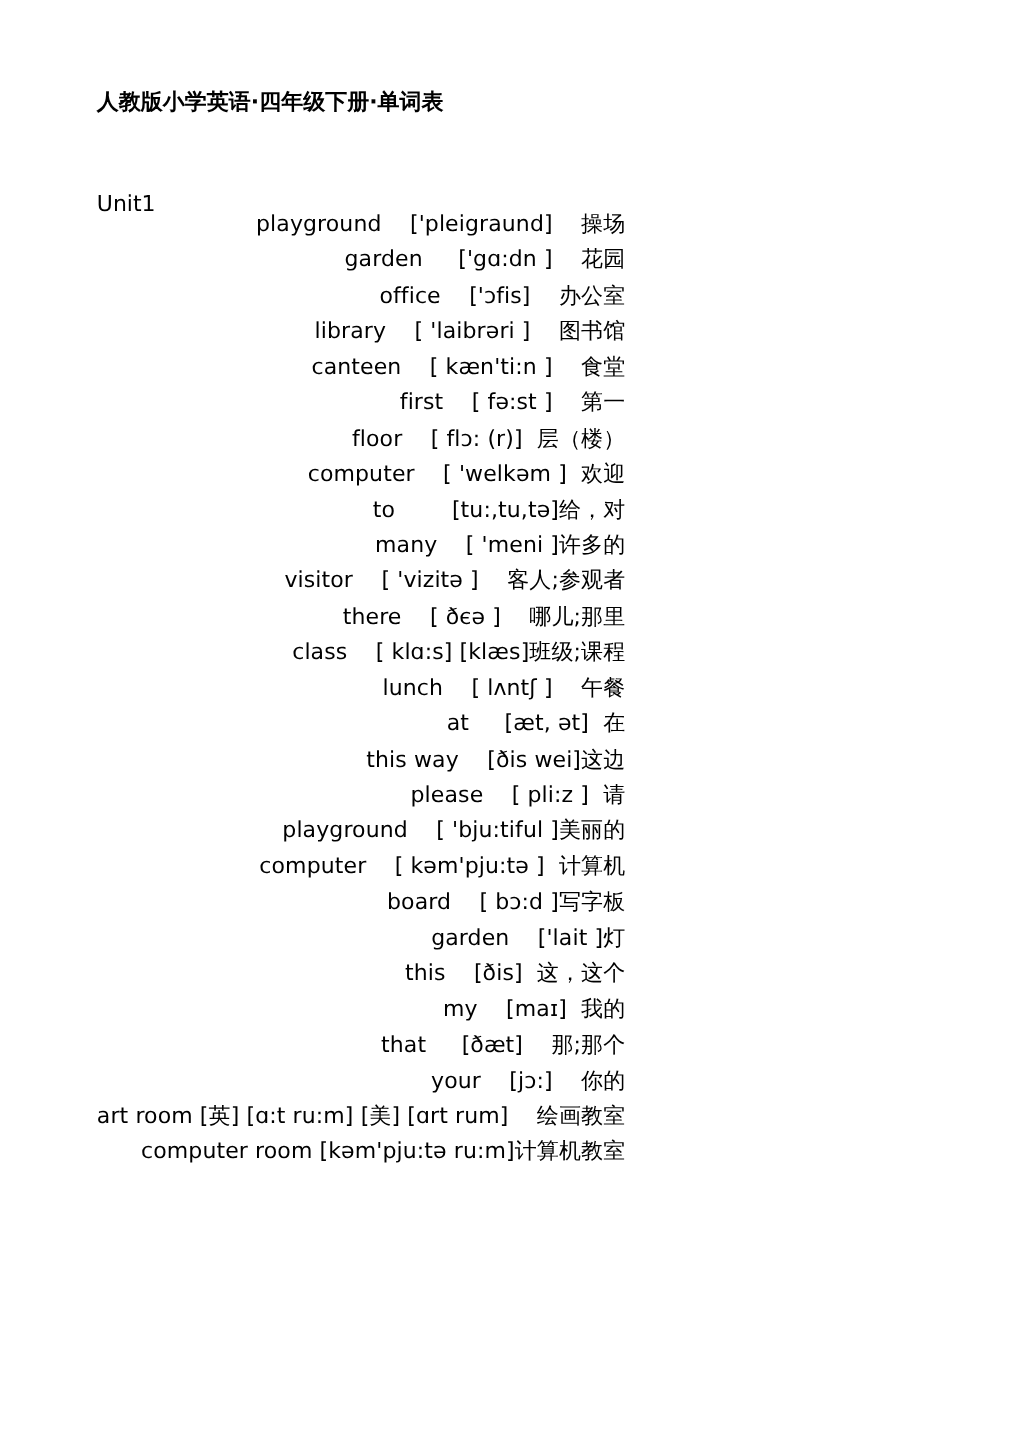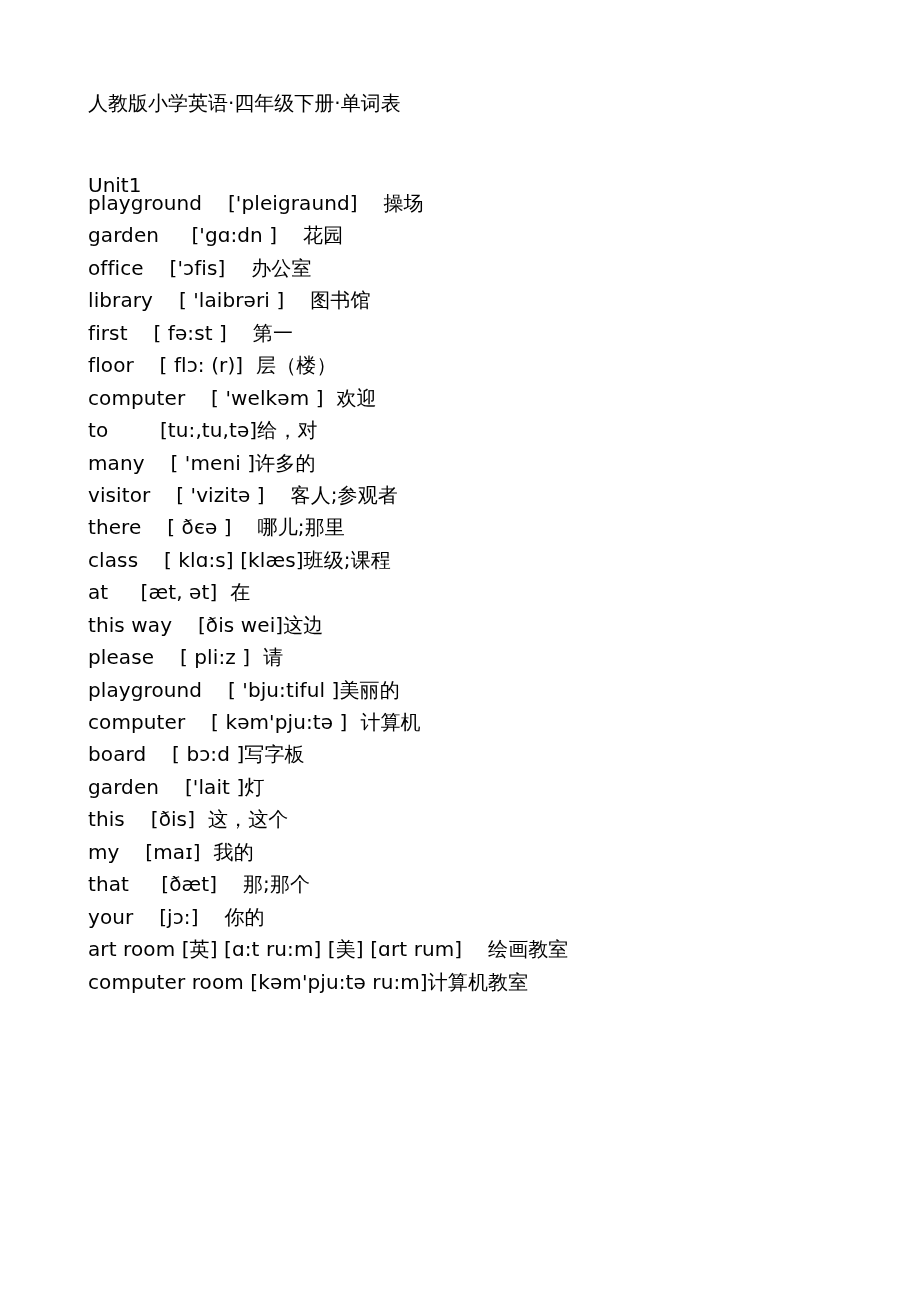--- a/index.html
+++ b/index.html
@@ -18,25 +18,25 @@
     .page {
       position: absolute;
       left: 88px;
       top: 0;
       right: 0;
       bottom: 0;
     }
     .doc-title {
       position: absolute;
       left: 0;
-      top: 90px;
+      top: 79px;
       font-size: 20px;
       line-height: 26px;
       white-space: pre;
-      font-weight: normal;
+      font-weight: bold;
     }
     .unit-heading {
       position: absolute;
       left: 0;
       top: 158px;
       font-size: 20px;
       line-height: 26px;
       white-space: pre;
       margin-top: 14px;
     }
@@ -47,41 +47,44 @@
       margin: 0;
       padding: 0;
       list-style: none;
     }
     .vocab-row {
       height: 32.45px;
       line-height: 26px;
       font-size: 20px;
       white-space: pre;
       letter-spacing: 0.1px;
+      text-align: right;
     }
   </style>
 </head>
 <body>
 
 <div class="page">
   <div class="doc-title">人教版小学英语·四年级下册·单词表</div>
   <div class="unit-heading">Unit1</div>
   <ul class="vocab-list">
     <li class="vocab-row">playground    ['pleigraund]    操场</li>
     <li class="vocab-row">garden     ['gɑ:dn ]    花园</li>
     <li class="vocab-row">office    ['ɔfis]    办公室</li>
     <li class="vocab-row">library    [ 'laibrəri ]    图书馆</li>
+    <li class="vocab-row">canteen    [ kæn'ti:n ]    食堂</li>
     <li class="vocab-row">first    [ fə:st ]    第一</li>
     <li class="vocab-row">floor    [ flɔ: (r)]  层（楼）</li>
     <li class="vocab-row">computer    [ 'welkəm ]  欢迎</li>
     <li class="vocab-row">to        [tu:,tu,tə]给，对</li>
     <li class="vocab-row">many    [ 'meni ]许多的</li>
     <li class="vocab-row">visitor    [ 'vizitə ]    客人;参观者</li>
     <li class="vocab-row">there    [ ðєə ]    哪儿;那里</li>
     <li class="vocab-row">class    [ klɑ:s] [klæs]班级;课程</li>
+    <li class="vocab-row">lunch    [ lʌntʃ ]    午餐</li>
     <li class="vocab-row">at     [æt, ət]  在</li>
     <li class="vocab-row">this way    [ðis wei]这边</li>
     <li class="vocab-row">please    [ pli:z ]  请</li>
     <li class="vocab-row">playground    [ 'bju:tiful ]美丽的</li>
     <li class="vocab-row">computer    [ kəm'pju:tə ]  计算机</li>
     <li class="vocab-row">board    [ bɔ:d ]写字板</li>
     <li class="vocab-row">garden    ['lait ]灯</li>
     <li class="vocab-row">this    [ðis]  这，这个</li>
     <li class="vocab-row">my    [maɪ]  我的</li>
     <li class="vocab-row">that     [ðæt]    那;那个</li>

